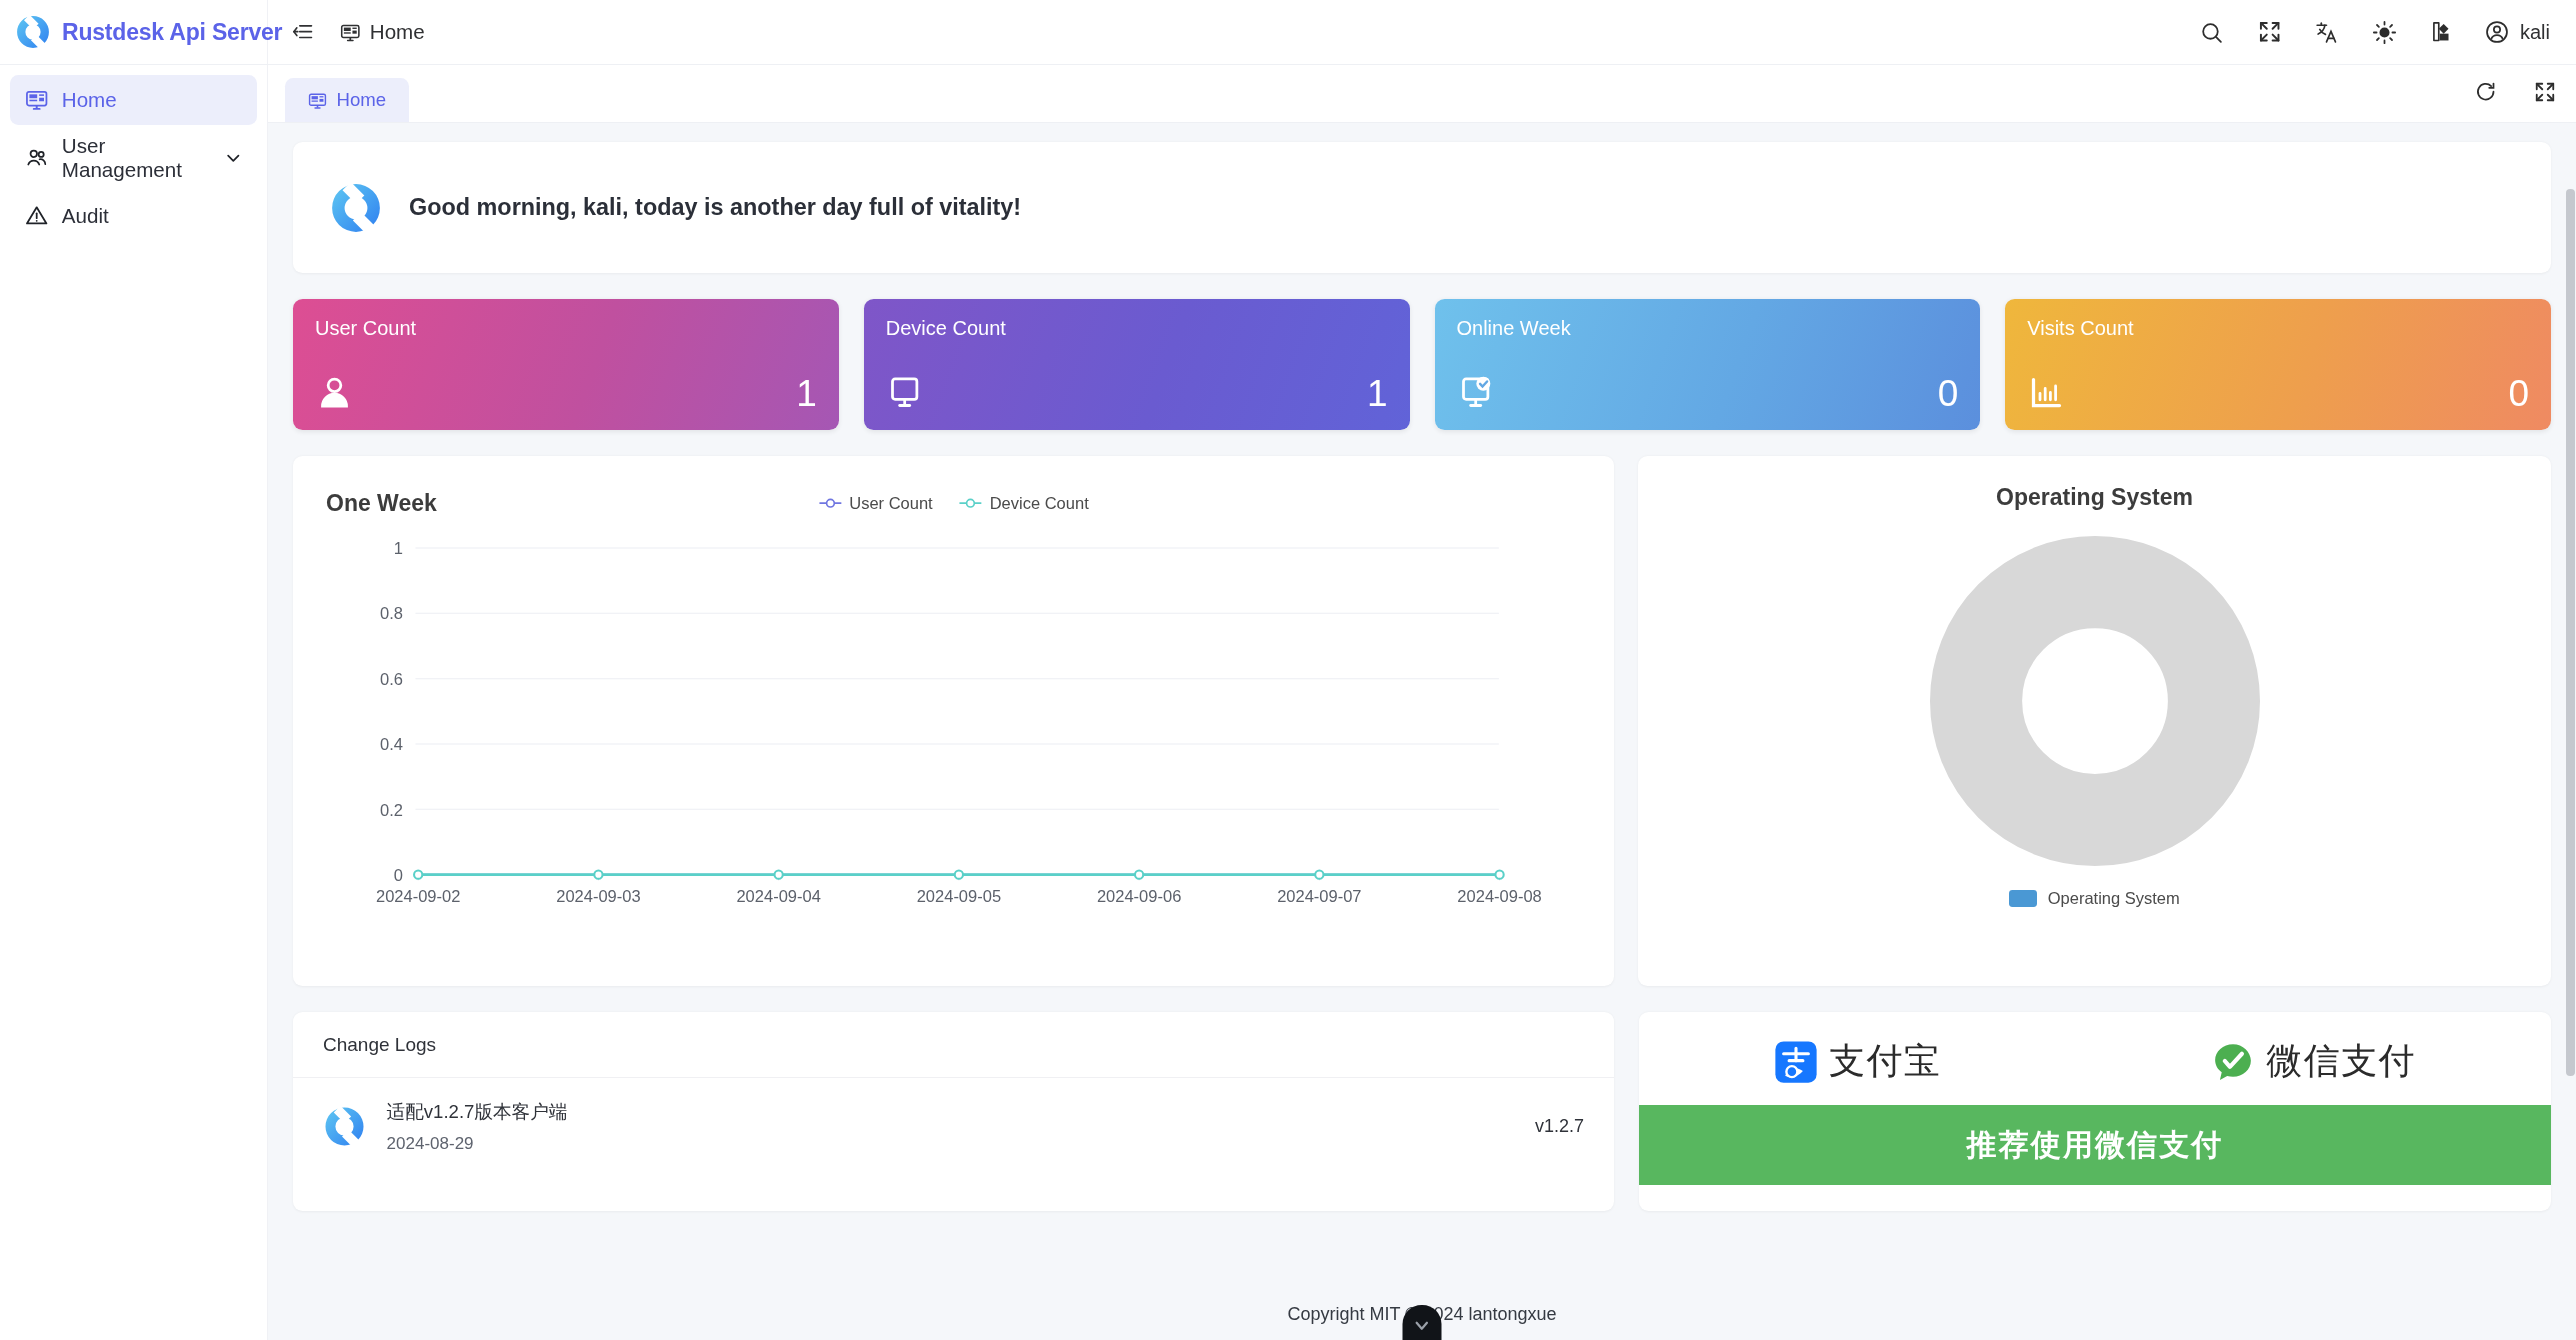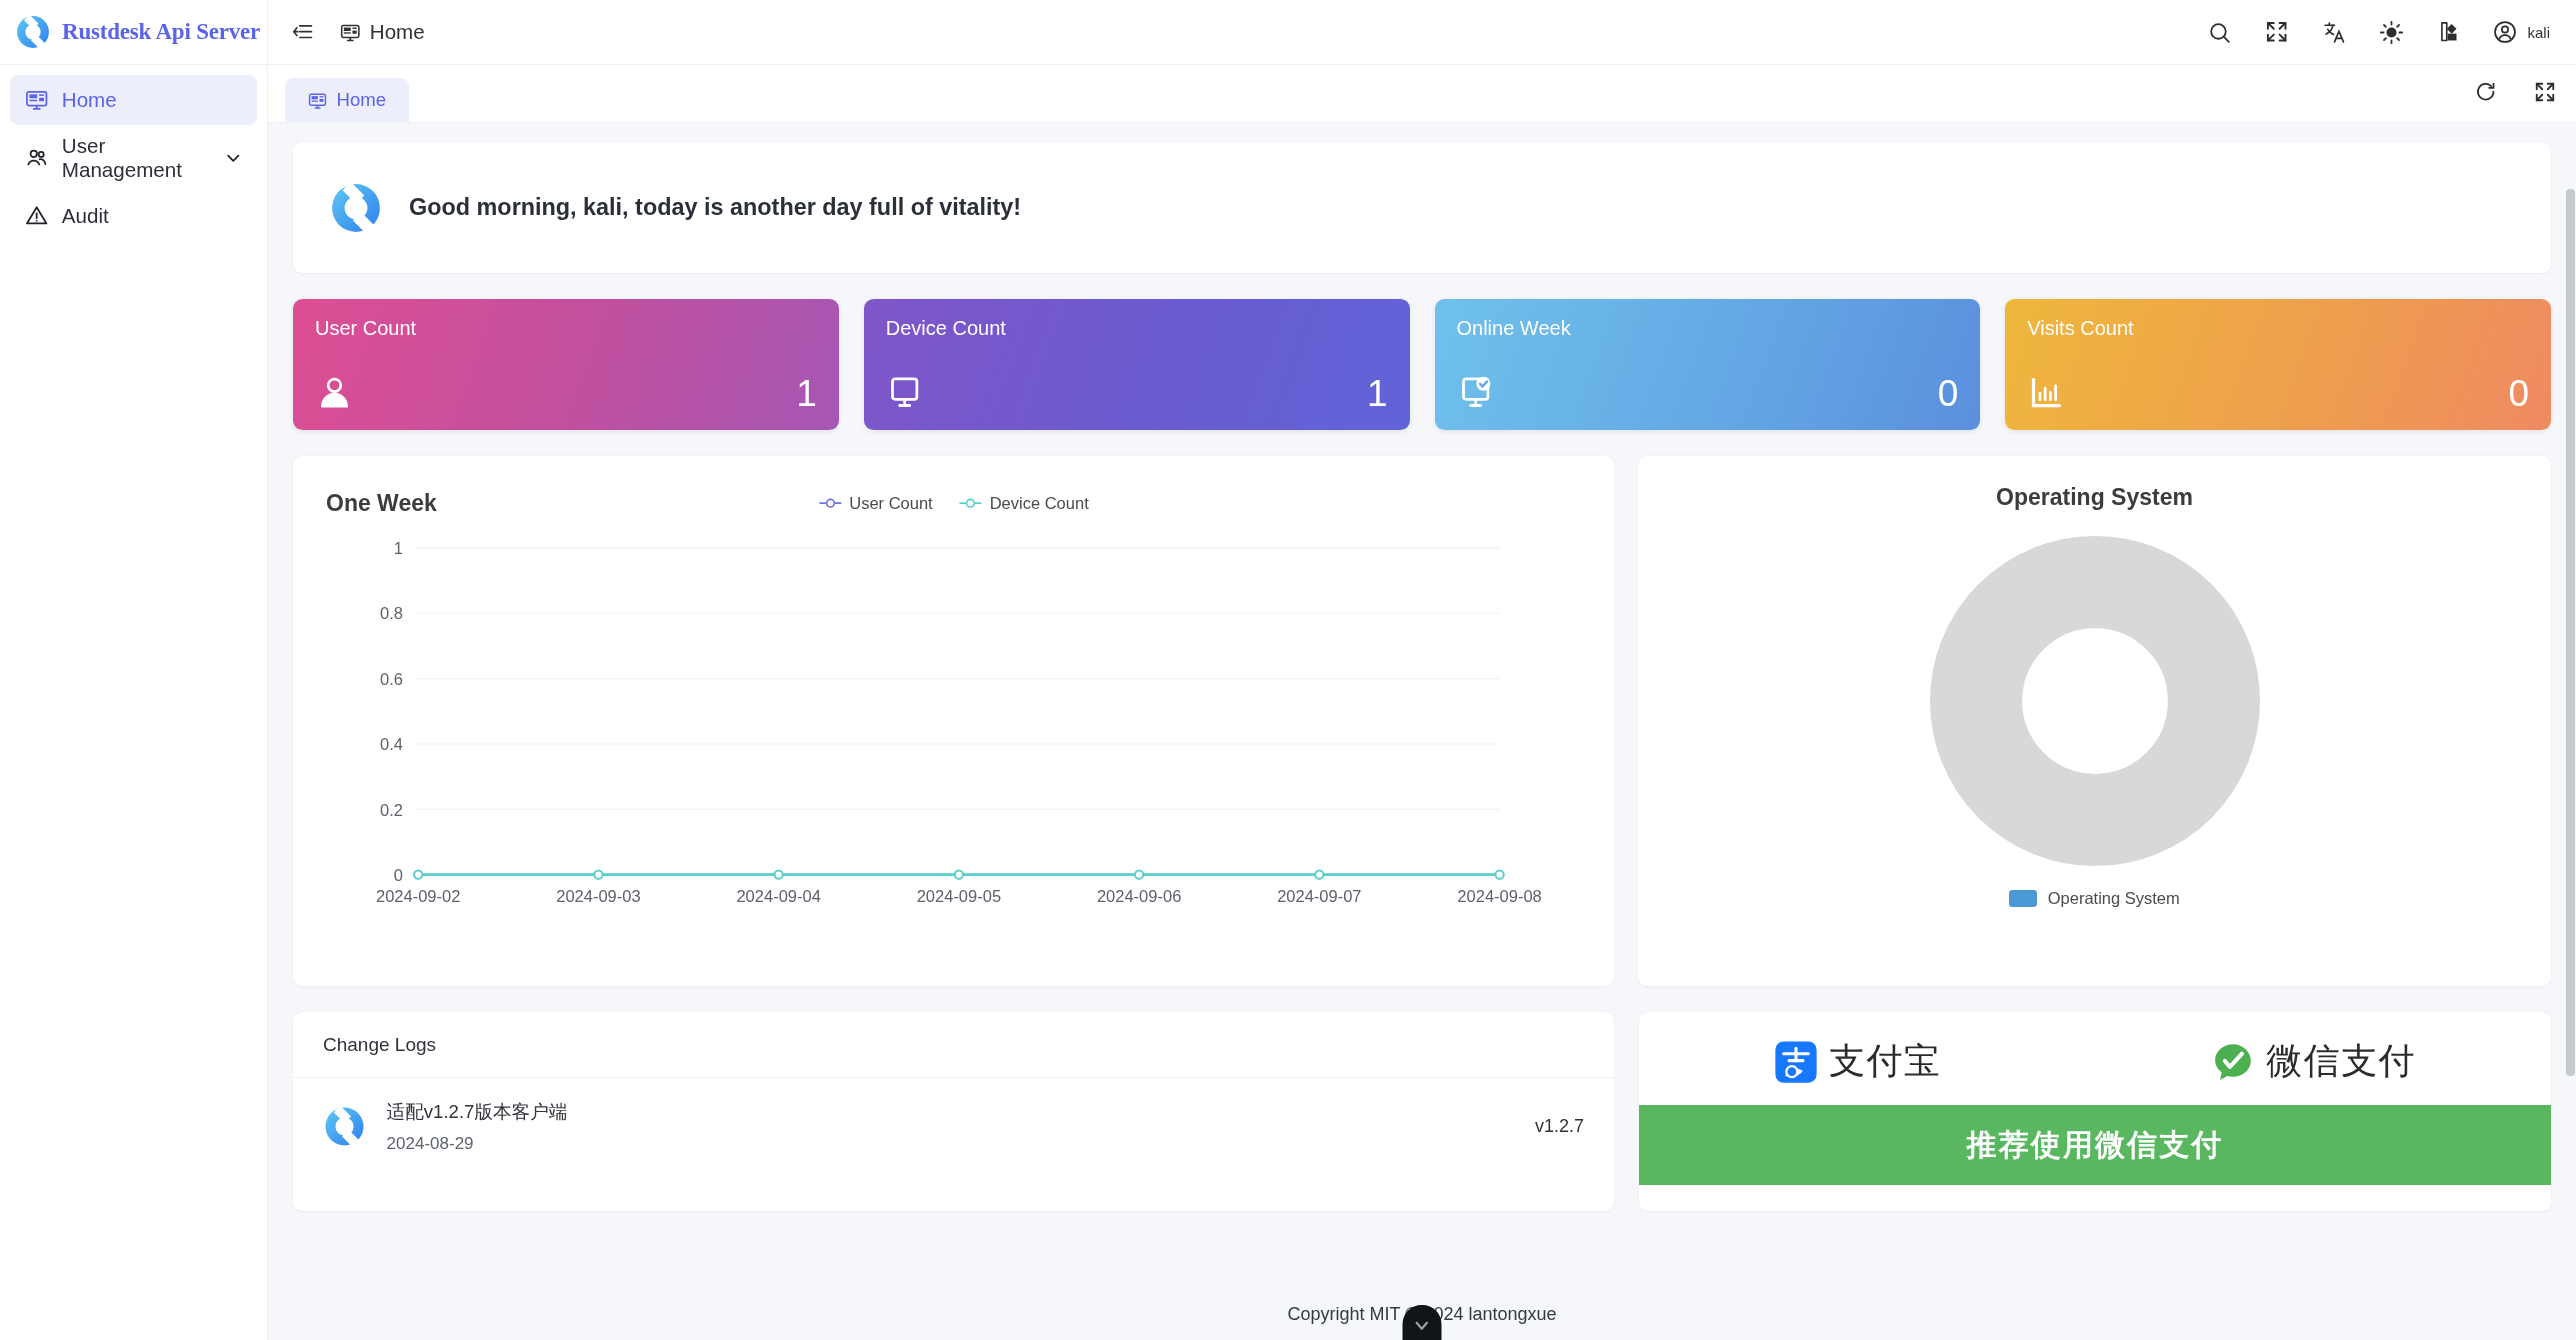--- a/index.html
+++ b/index.html
@@ -17,29 +17,28 @@
     border-bottom: 0.7px solid #eef0f4; flex: 0 0 65px;
   }
   .brand {
     width: 268px; display: flex; align-items: center; gap: 11px;
     padding-left: 15px; border-right: 0.7px solid #f0f1f5;
   }
   .brand-logo { width: 36px; height: 36px; flex: 0 0 36px; }
   .brand-name {
     font-size: 23px; font-weight: bold; color: #5b63e8; letter-spacing: -0.2px;
     white-space: nowrap;
-    font-family: Liberation Serif, serif;
   }
   .topbar-left { display: flex; align-items: center; gap: 20.6px; padding-left: 19px; flex: 1; }
   .collapse-btn { width: 32px; height: 32px; display: flex; align-items: center; justify-content: center; cursor: pointer; }
   .crumb { display: flex; align-items: center; gap: 9.6px; font-size: 20.6px; color: #303133; }
   .topbar-right { display: flex; align-items: center; gap: 27.5px; padding-right: 26px; }
   .ticon { width: 30px; height: 30px; display: flex; align-items: center; justify-content: center; cursor: pointer; }
   .userbox { display: flex; align-items: center; gap: 9.6px; cursor: pointer; }
-  .username { font-size: 15px; color: #303133; }
+  .username { font-size: 20px; color: #303133; }
 
   
   .body-row { display: flex; flex: 1; min-height: 0; }
   .sidebar {
     width: 268px; flex: 0 0 268px; background: #ffffff; padding: 9.6px 9.6px 0 9.6px;
     border-right: 0.7px solid #f0f1f5;
   }
   .menu-item {
     height: 50px; display: flex; align-items: center; gap: 12.4px;
     padding: 0 13.8px; border-radius: 8.3px; cursor: pointer;

